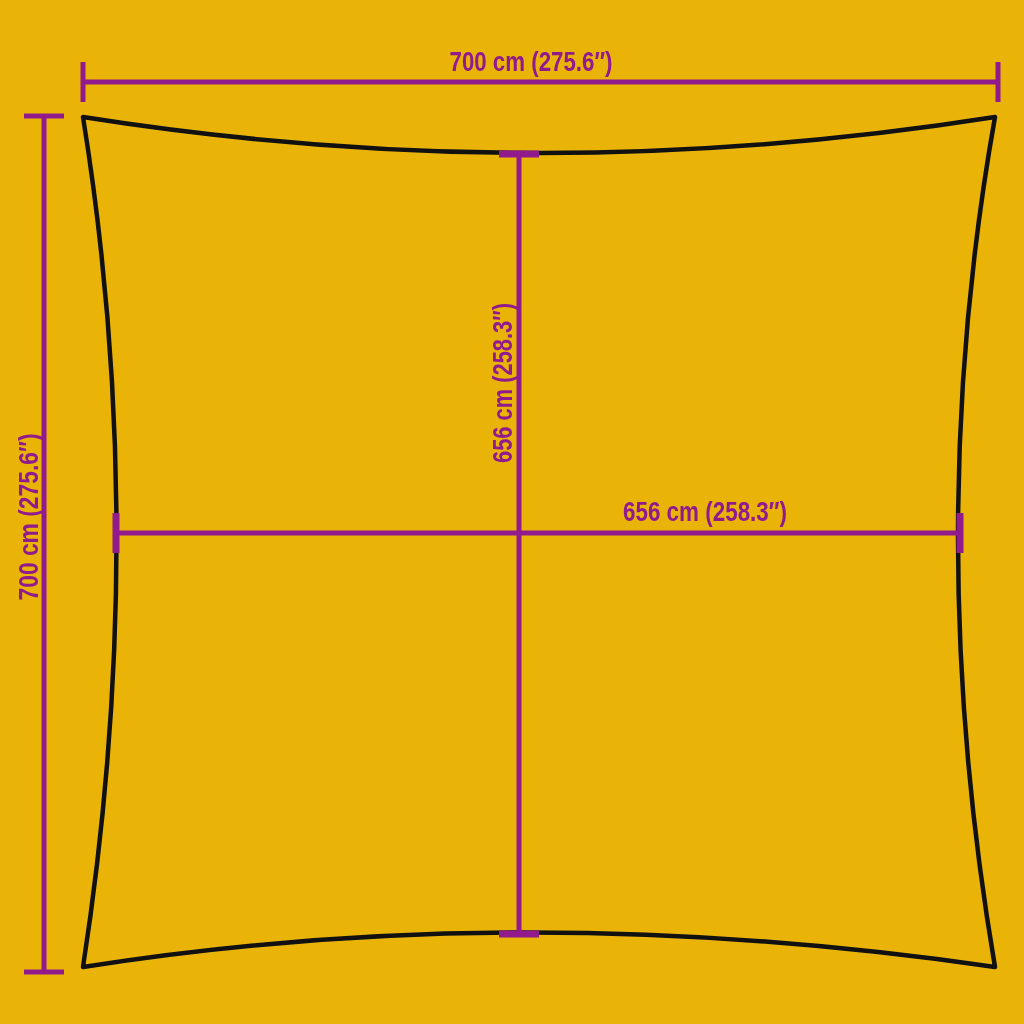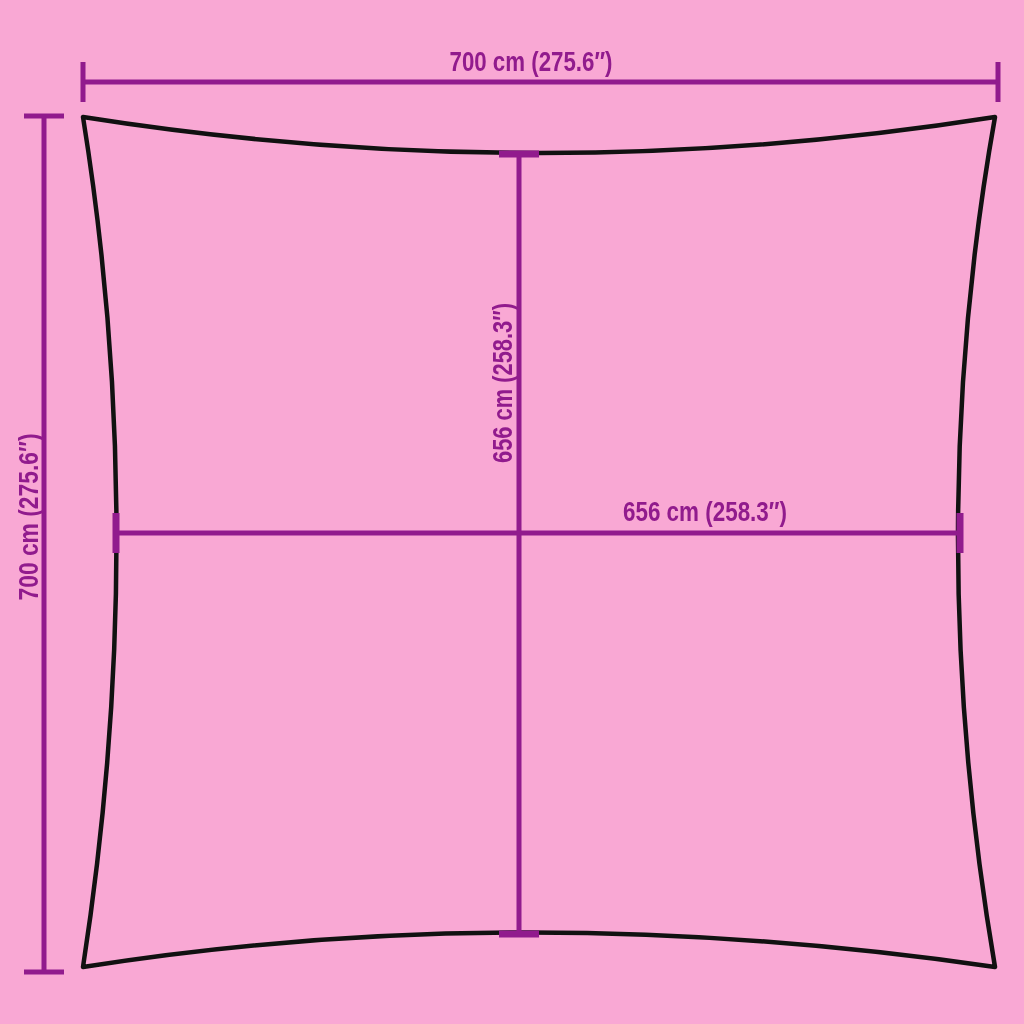--- a/index.html
+++ b/index.html
@@ -4,21 +4,21 @@
 <style>
   html, body {
     margin: 0;
     padding: 0;
     background: #ffffff;
   }
   .canvas {
     position: relative;
     width: 1024px;
     height: 1024px;
-    background: #f9a8d4;
+    background: #eab308;
     overflow: hidden;
     font-family: "Liberation Sans", sans-serif;
   }
   svg { display: block; }
   .dim-label {
     font-family: "Liberation Sans", sans-serif;
     font-weight: bold;
     font-size: 28px;
   }
 </style>

